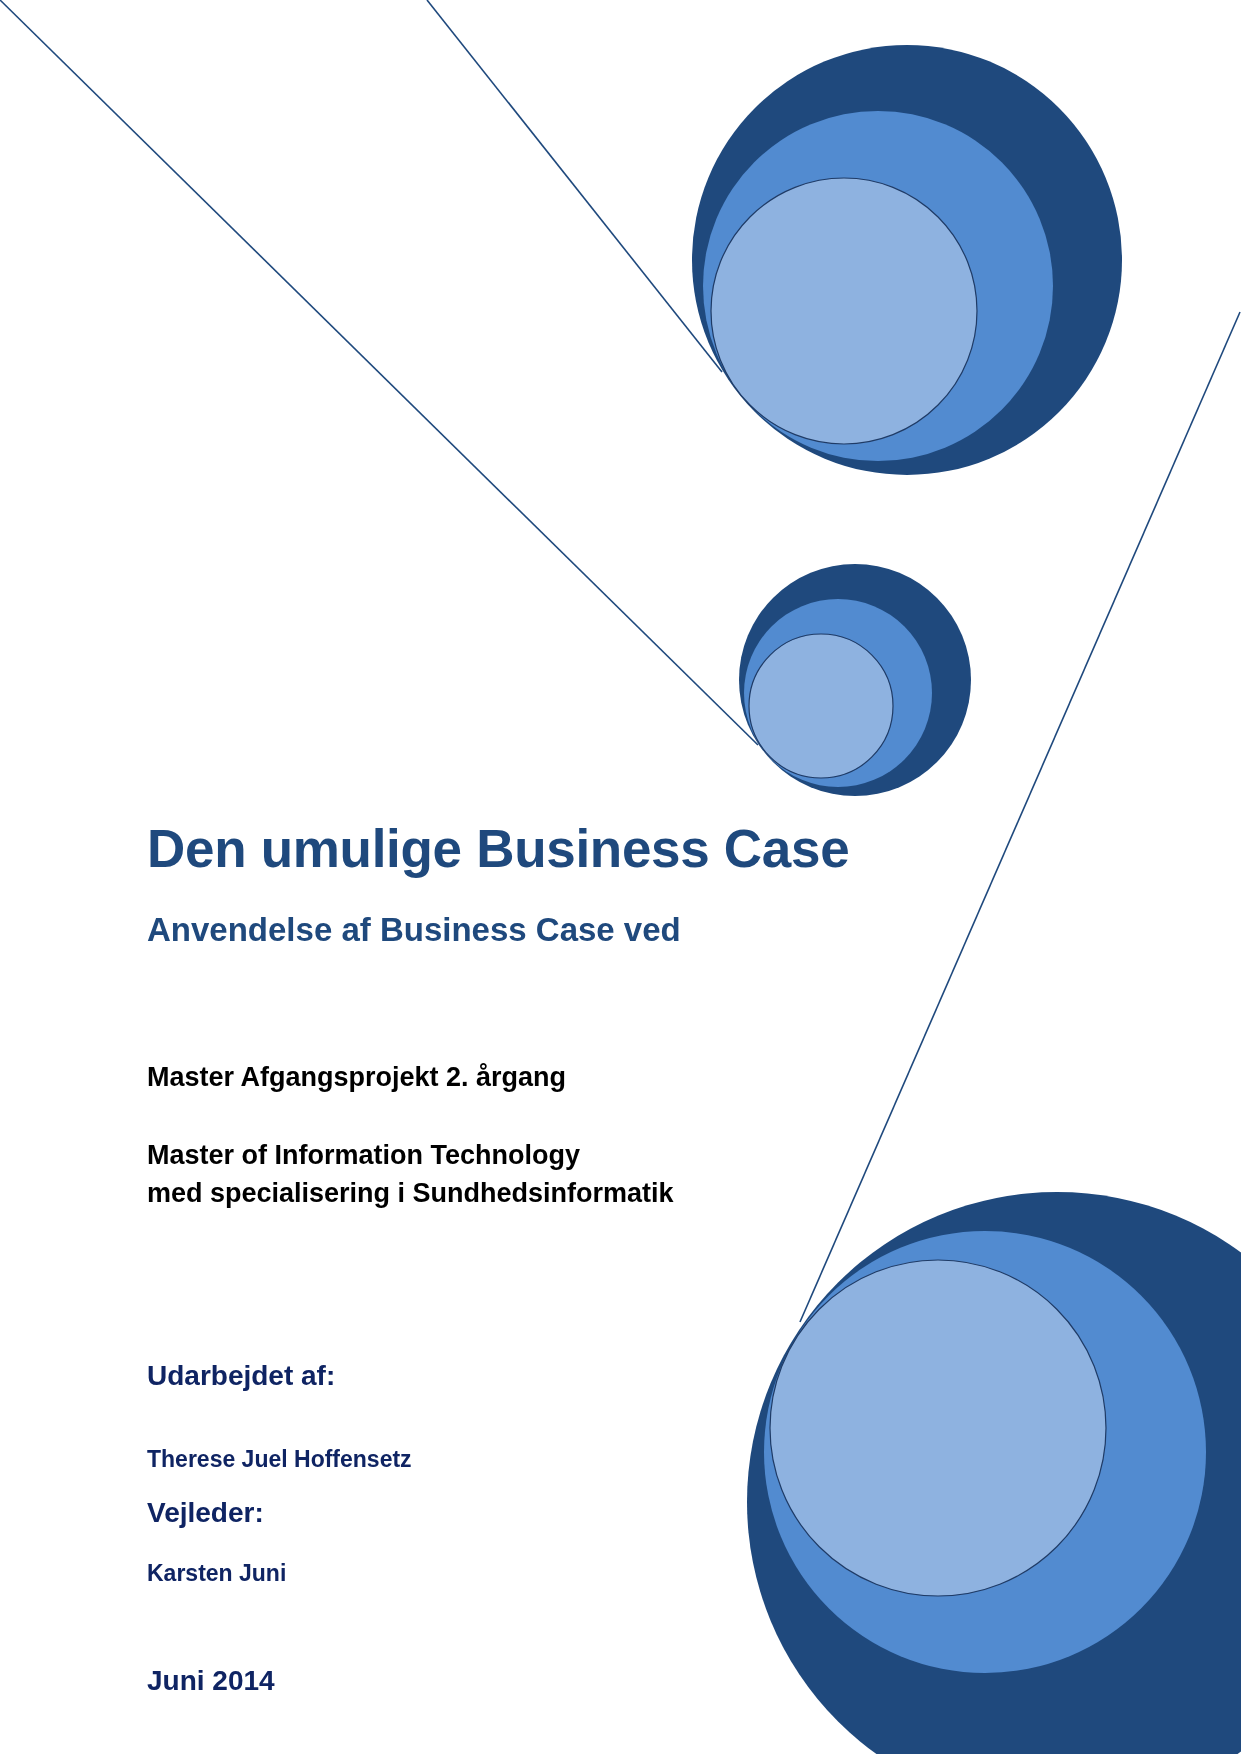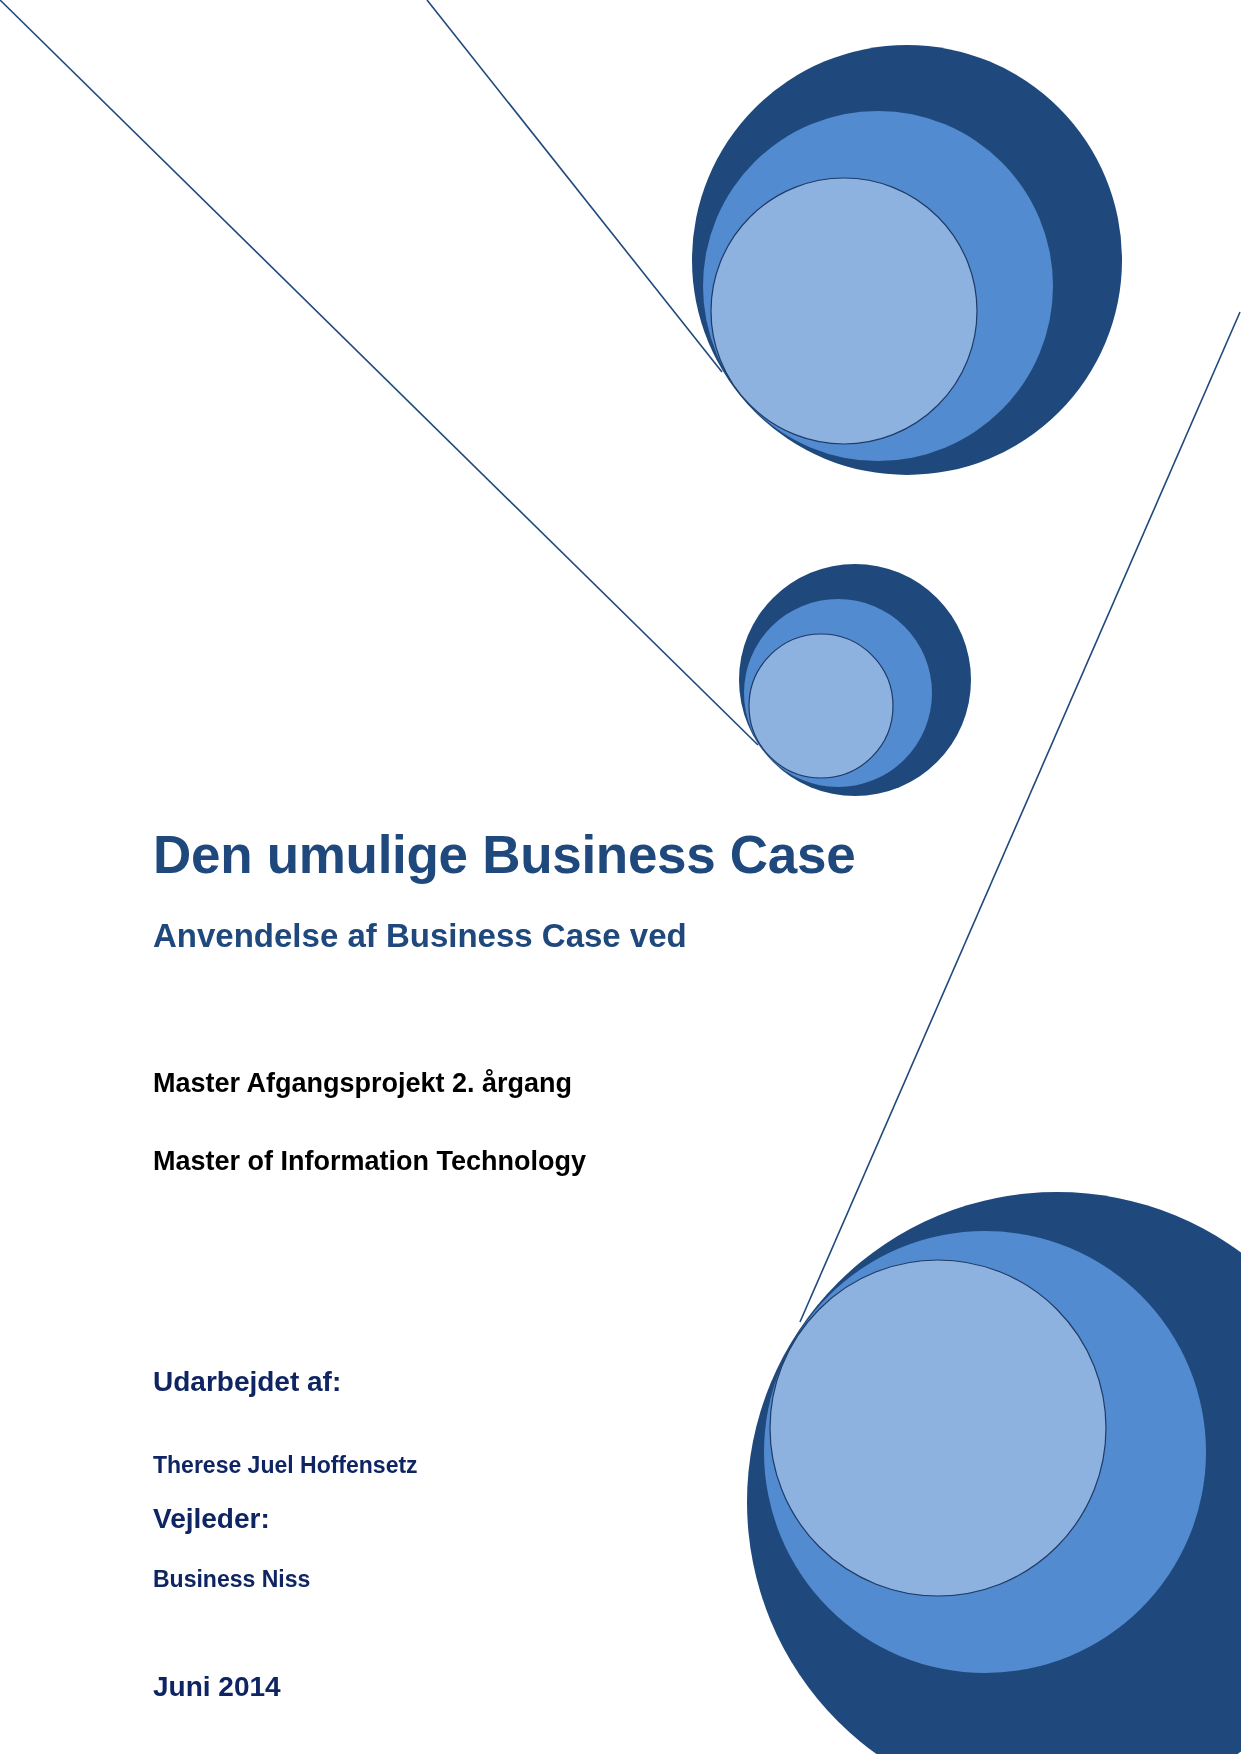--- a/index.html
+++ b/index.html
@@ -1,19 +1,19 @@
 <!DOCTYPE html>
 <html><head>
 <meta charset="utf-8">
 <style>
   html, body { margin: 0; padding: 0; background: #ffffff; }
   body { width: 1241px; height: 1754px; position: relative; overflow: hidden;
          font-family: "Liberation Sans", "DejaVu Sans", sans-serif; }
   .art { position: absolute; left: 0; top: 0; width: 1241px; height: 1754px; }
-  .txt { position: absolute; left: 136px; margin: 17px; font-weight: bold; white-space: nowrap; }
+  .txt { position: absolute; left: 136px; margin: 11px; font-weight: bold; white-space: nowrap; }
   .title { top: 808px; font-size: 53px; line-height: 60px; color: #1F497D; letter-spacing: -0.3px; }
   .subtitle { top: 897px; font-size: 33px; line-height: 43px; color: #1F497D; }
   .subtitle span { display: block; }
   .black { color: #000000; font-size: 27px; line-height: 38px; }
   .project { top: 1047px; }
   .program { top: 1125px; }
   .program span { display: block; }
   .navy { color: #0F2463; }
   .lbl { font-size: 28px; line-height: 32px; }
   .name { font-size: 23px; line-height: 28px; }
@@ -54,19 +54,20 @@
 <h1 class="txt title">Den umulige Business Case</h1>
 
 <div class="txt subtitle">
   <span>Anvendelse af Business Case ved</span>
 </div>
 
 <div class="txt black project">Master Afgangsprojekt  2. årgang</div>
 
 <div class="txt black program">
   <span>Master of Information Technology</span>
+  <span>med specialisering i Sundhedsinformatik</span>
 </div>
 
 <div class="txt navy lbl made-label">Udarbejdet af:</div>
 <div class="txt navy name author">Therese Juel Hoffensetz</div>
 <div class="txt navy lbl sup-label">Vejleder:</div>
-<div class="txt navy name supervisor">Business Niss</div>
+<div class="txt navy name supervisor">Karsten Juni</div>
 <div class="txt navy date">Juni 2014</div>
 
 </body></html>

